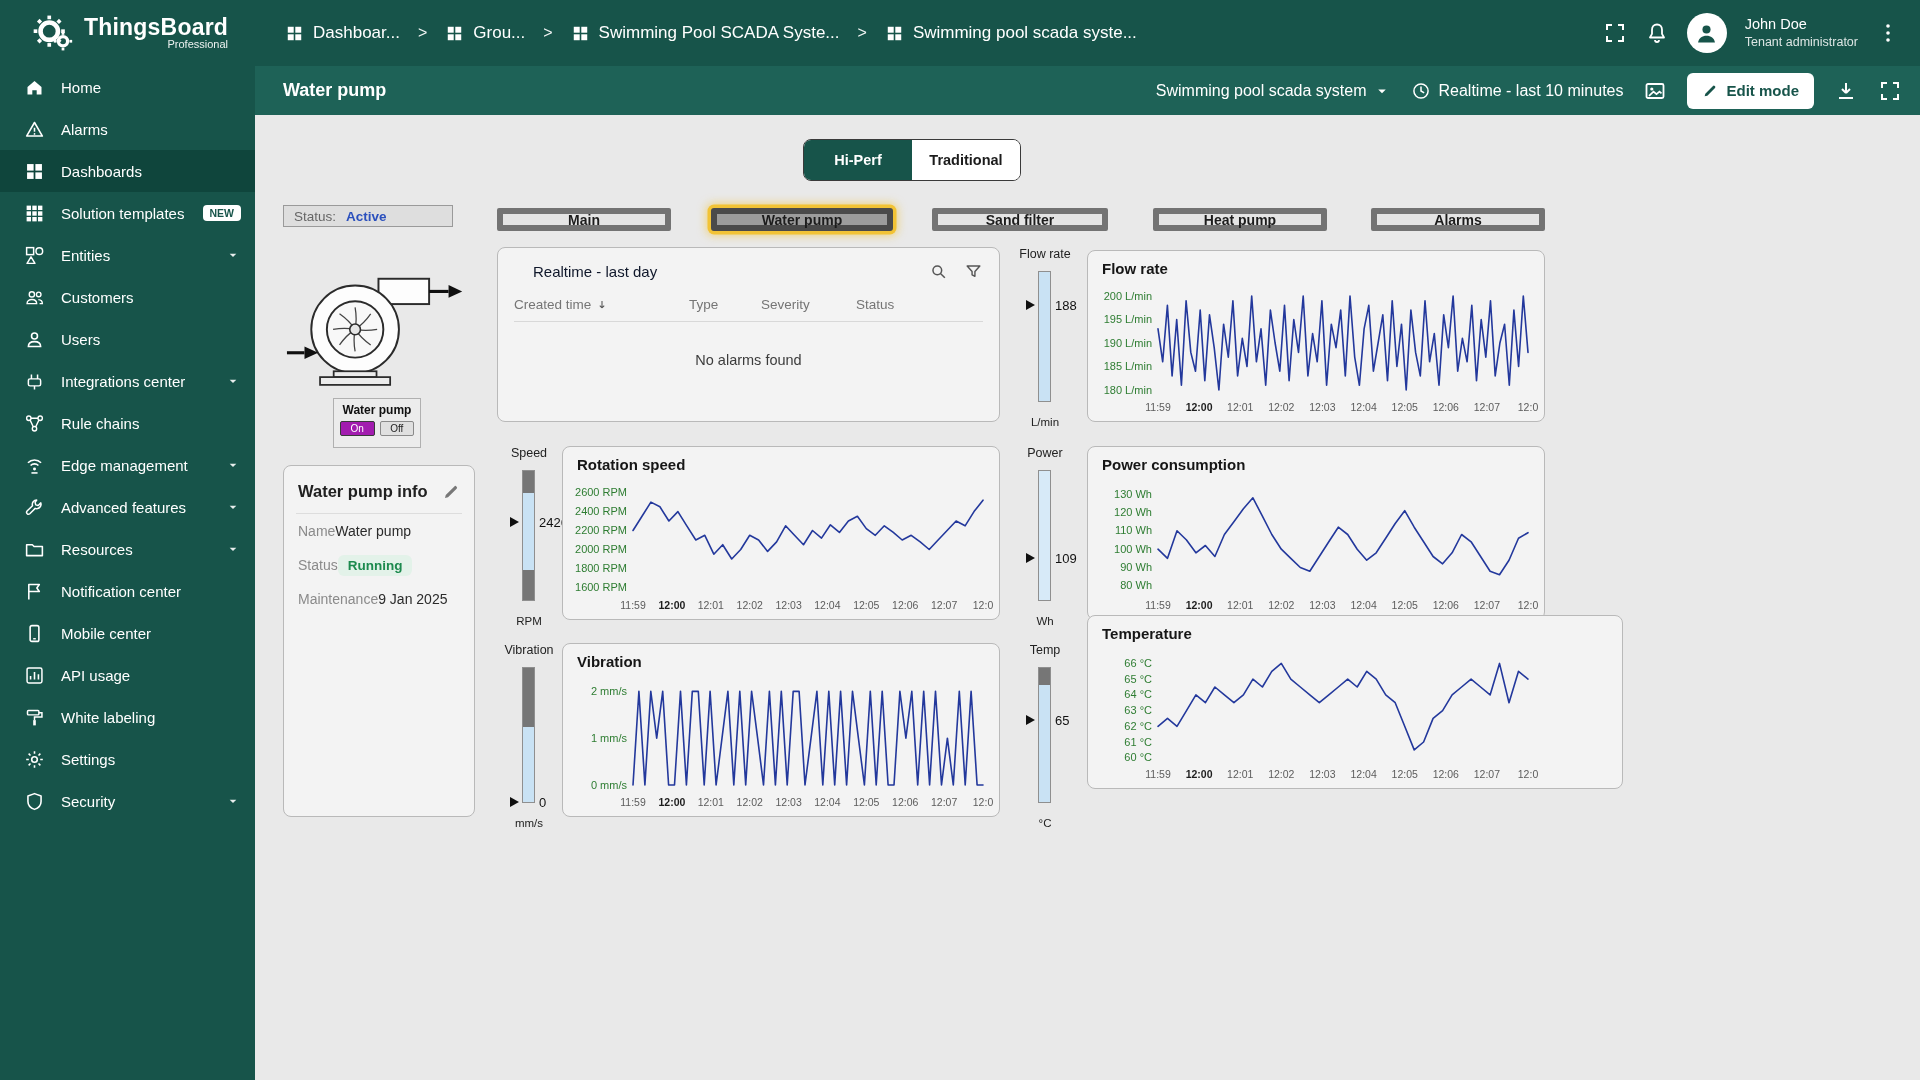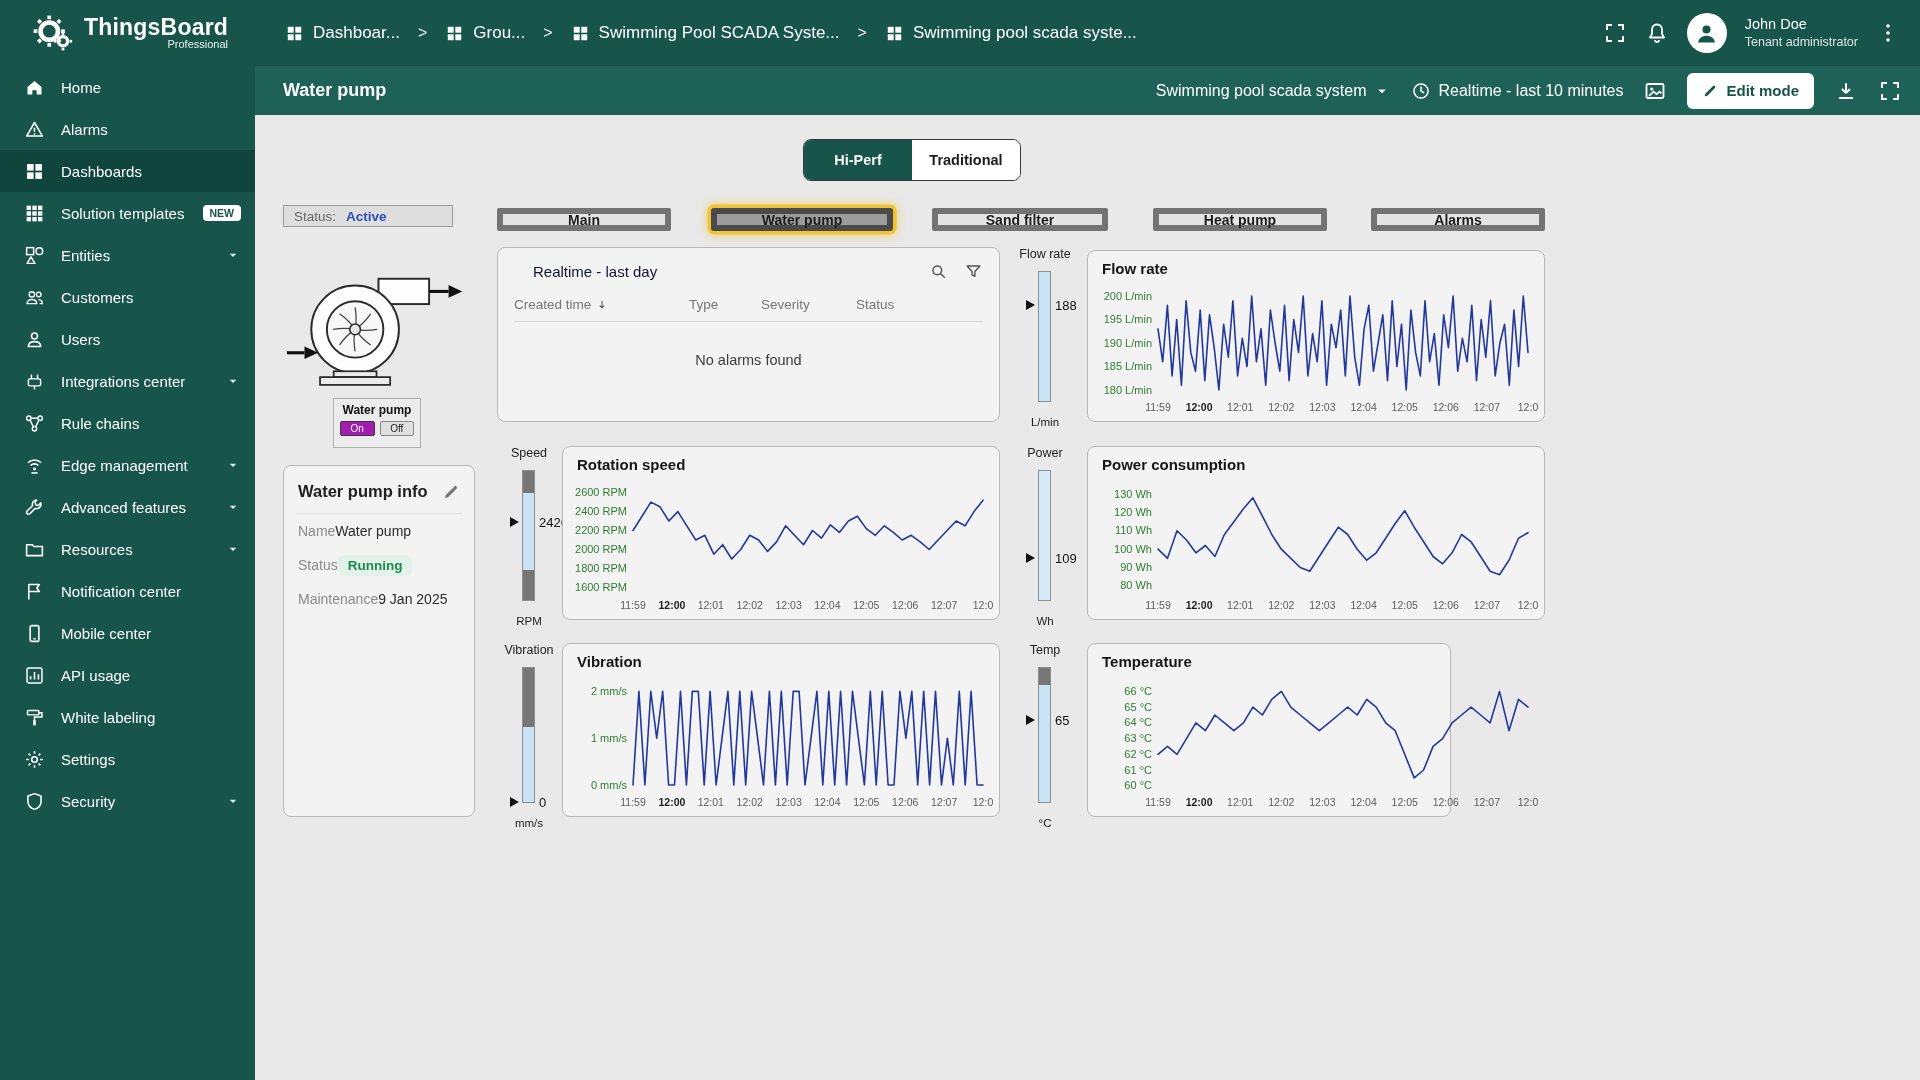--- a/index.html
+++ b/index.html
@@ -769,21 +769,21 @@
         <text class="xtick" x="180.7" y="132" text-anchor="middle">12:02</text>
         <text class="xtick" x="219.6" y="132" text-anchor="middle">12:03</text>
         <text class="xtick" x="258.4" y="132" text-anchor="middle">12:04</text>
         <text class="xtick" x="297.3" y="132" text-anchor="middle">12:05</text>
         <text class="xtick" x="336.2" y="132" text-anchor="middle">12:06</text>
         <text class="xtick" x="375.1" y="132" text-anchor="middle">12:07</text>
         <text class="xtick" x="414.0" y="132" text-anchor="middle">12:0</text>
         <polyline points="64.0,111.0 69.9,17.4 75.9,111.0 81.8,17.4 87.7,64.2 93.7,17.4 99.6,111.0 105.5,111.0 111.5,17.4 117.4,111.0 123.3,17.4 129.3,17.4 135.2,111.0 141.1,17.4 147.1,111.0 153.0,64.2 158.9,17.4 164.8,111.0 170.8,17.4 176.7,111.0 182.6,17.4 188.6,64.2 194.5,111.0 200.4,17.4 206.4,111.0 212.3,17.4 218.2,111.0 224.2,17.4 230.1,17.4 236.0,111.0 242.0,64.2 247.9,17.4 253.8,111.0 259.8,17.4 265.7,111.0 271.6,17.4 277.6,111.0 283.5,17.4 289.4,64.2 295.4,111.0 301.3,17.4 307.2,111.0 313.2,17.4 319.1,111.0 325.0,111.0 330.9,17.4 336.9,64.2 342.8,17.4 348.7,111.0 354.7,17.4 360.6,111.0 366.5,17.4 372.5,111.0 378.4,64.2 384.3,111.0 390.3,17.4 396.2,111.0 402.1,17.4 408.1,111.0 414.0,111.0" fill="none" stroke="var(--chart-line)" stroke-width="1.6" stroke-linejoin="round" stroke-linecap="round"></polyline>
       </svg>
     </div>
-    <div class="chart-card" style="left: 832px; top: 528px; width: 364px; height: 174px;">
+    <div class="chart-card" style="left: 832px; top: 500px; width: 536px; height: 174px;">
       <div class="chart-title">Temperature</div>
       <svg width="446" height="136" style="position:absolute;left:6px;top:30px">
         <text class="ytick" x="58" y="20.9" text-anchor="end">66 °C</text>
         <text class="ytick" x="58" y="36.6" text-anchor="end">65 °C</text>
         <text class="ytick" x="58" y="52.4" text-anchor="end">64 °C</text>
         <text class="ytick" x="58" y="68.1" text-anchor="end">63 °C</text>
         <text class="ytick" x="58" y="83.8" text-anchor="end">62 °C</text>
         <text class="ytick" x="58" y="99.5" text-anchor="end">61 °C</text>
         <text class="ytick" x="58" y="115.2" text-anchor="end">60 °C</text>
         <text class="xtick" x="64.0" y="132" text-anchor="middle">11:59</text>

